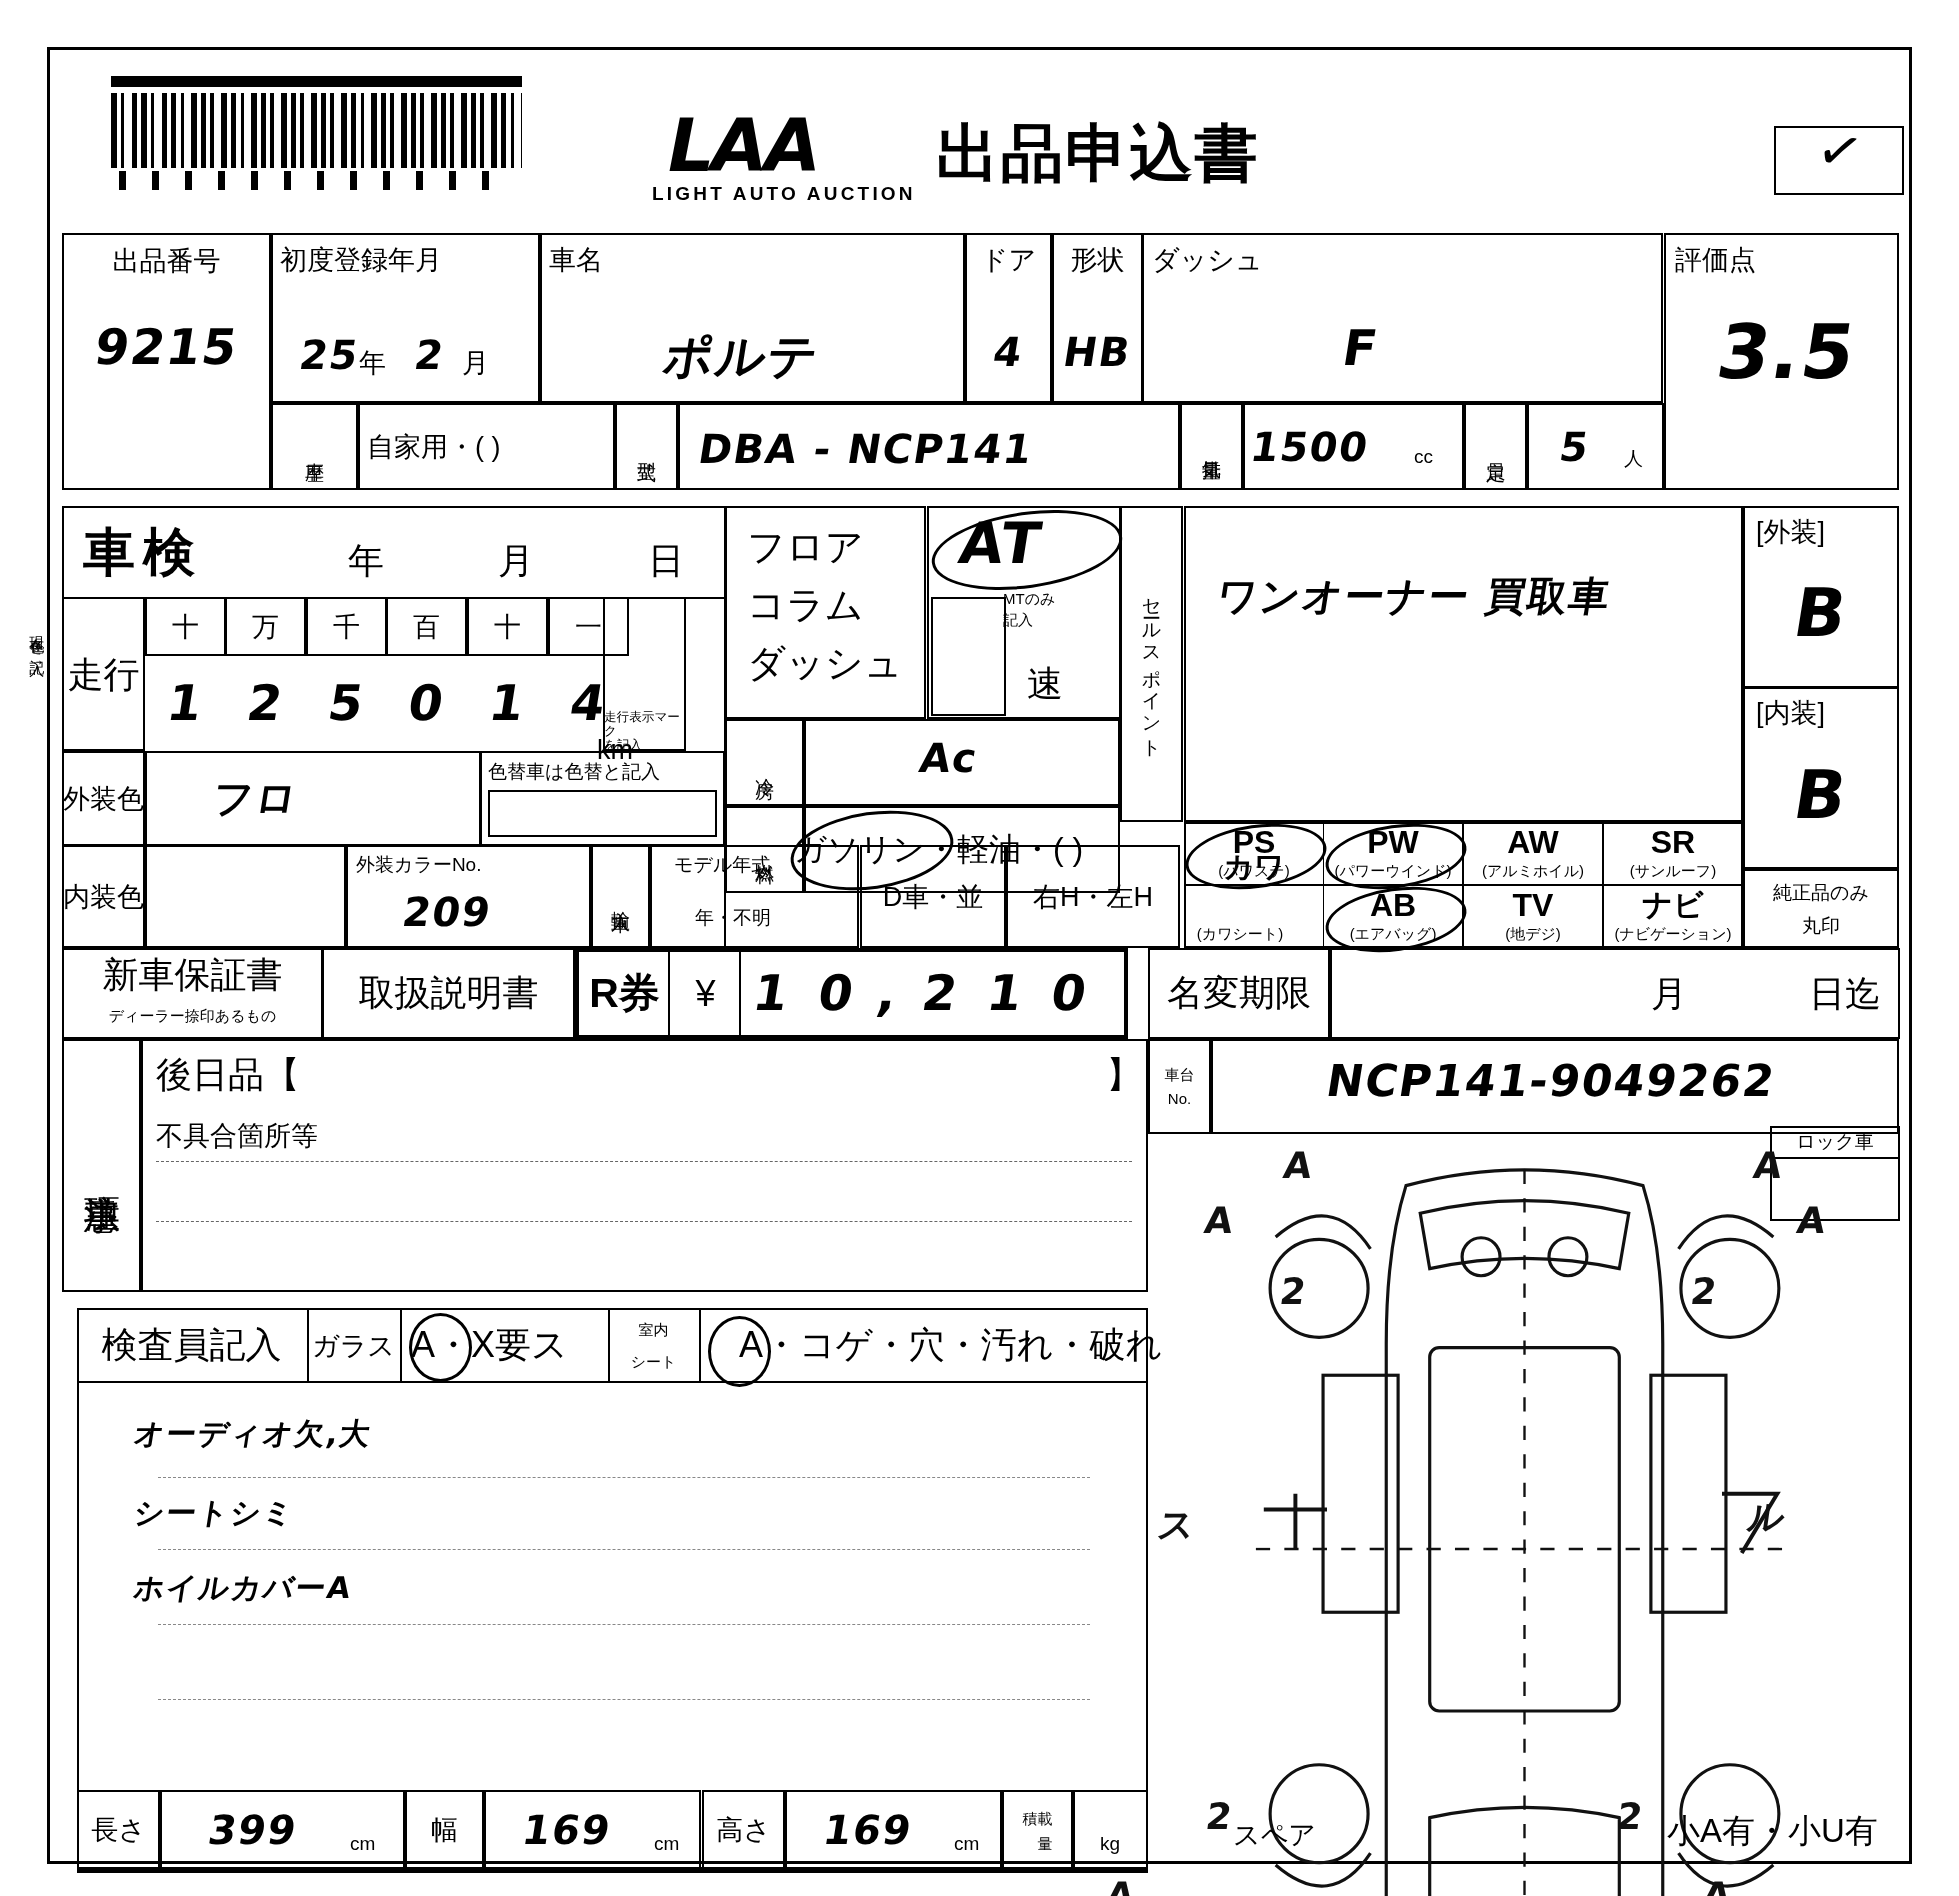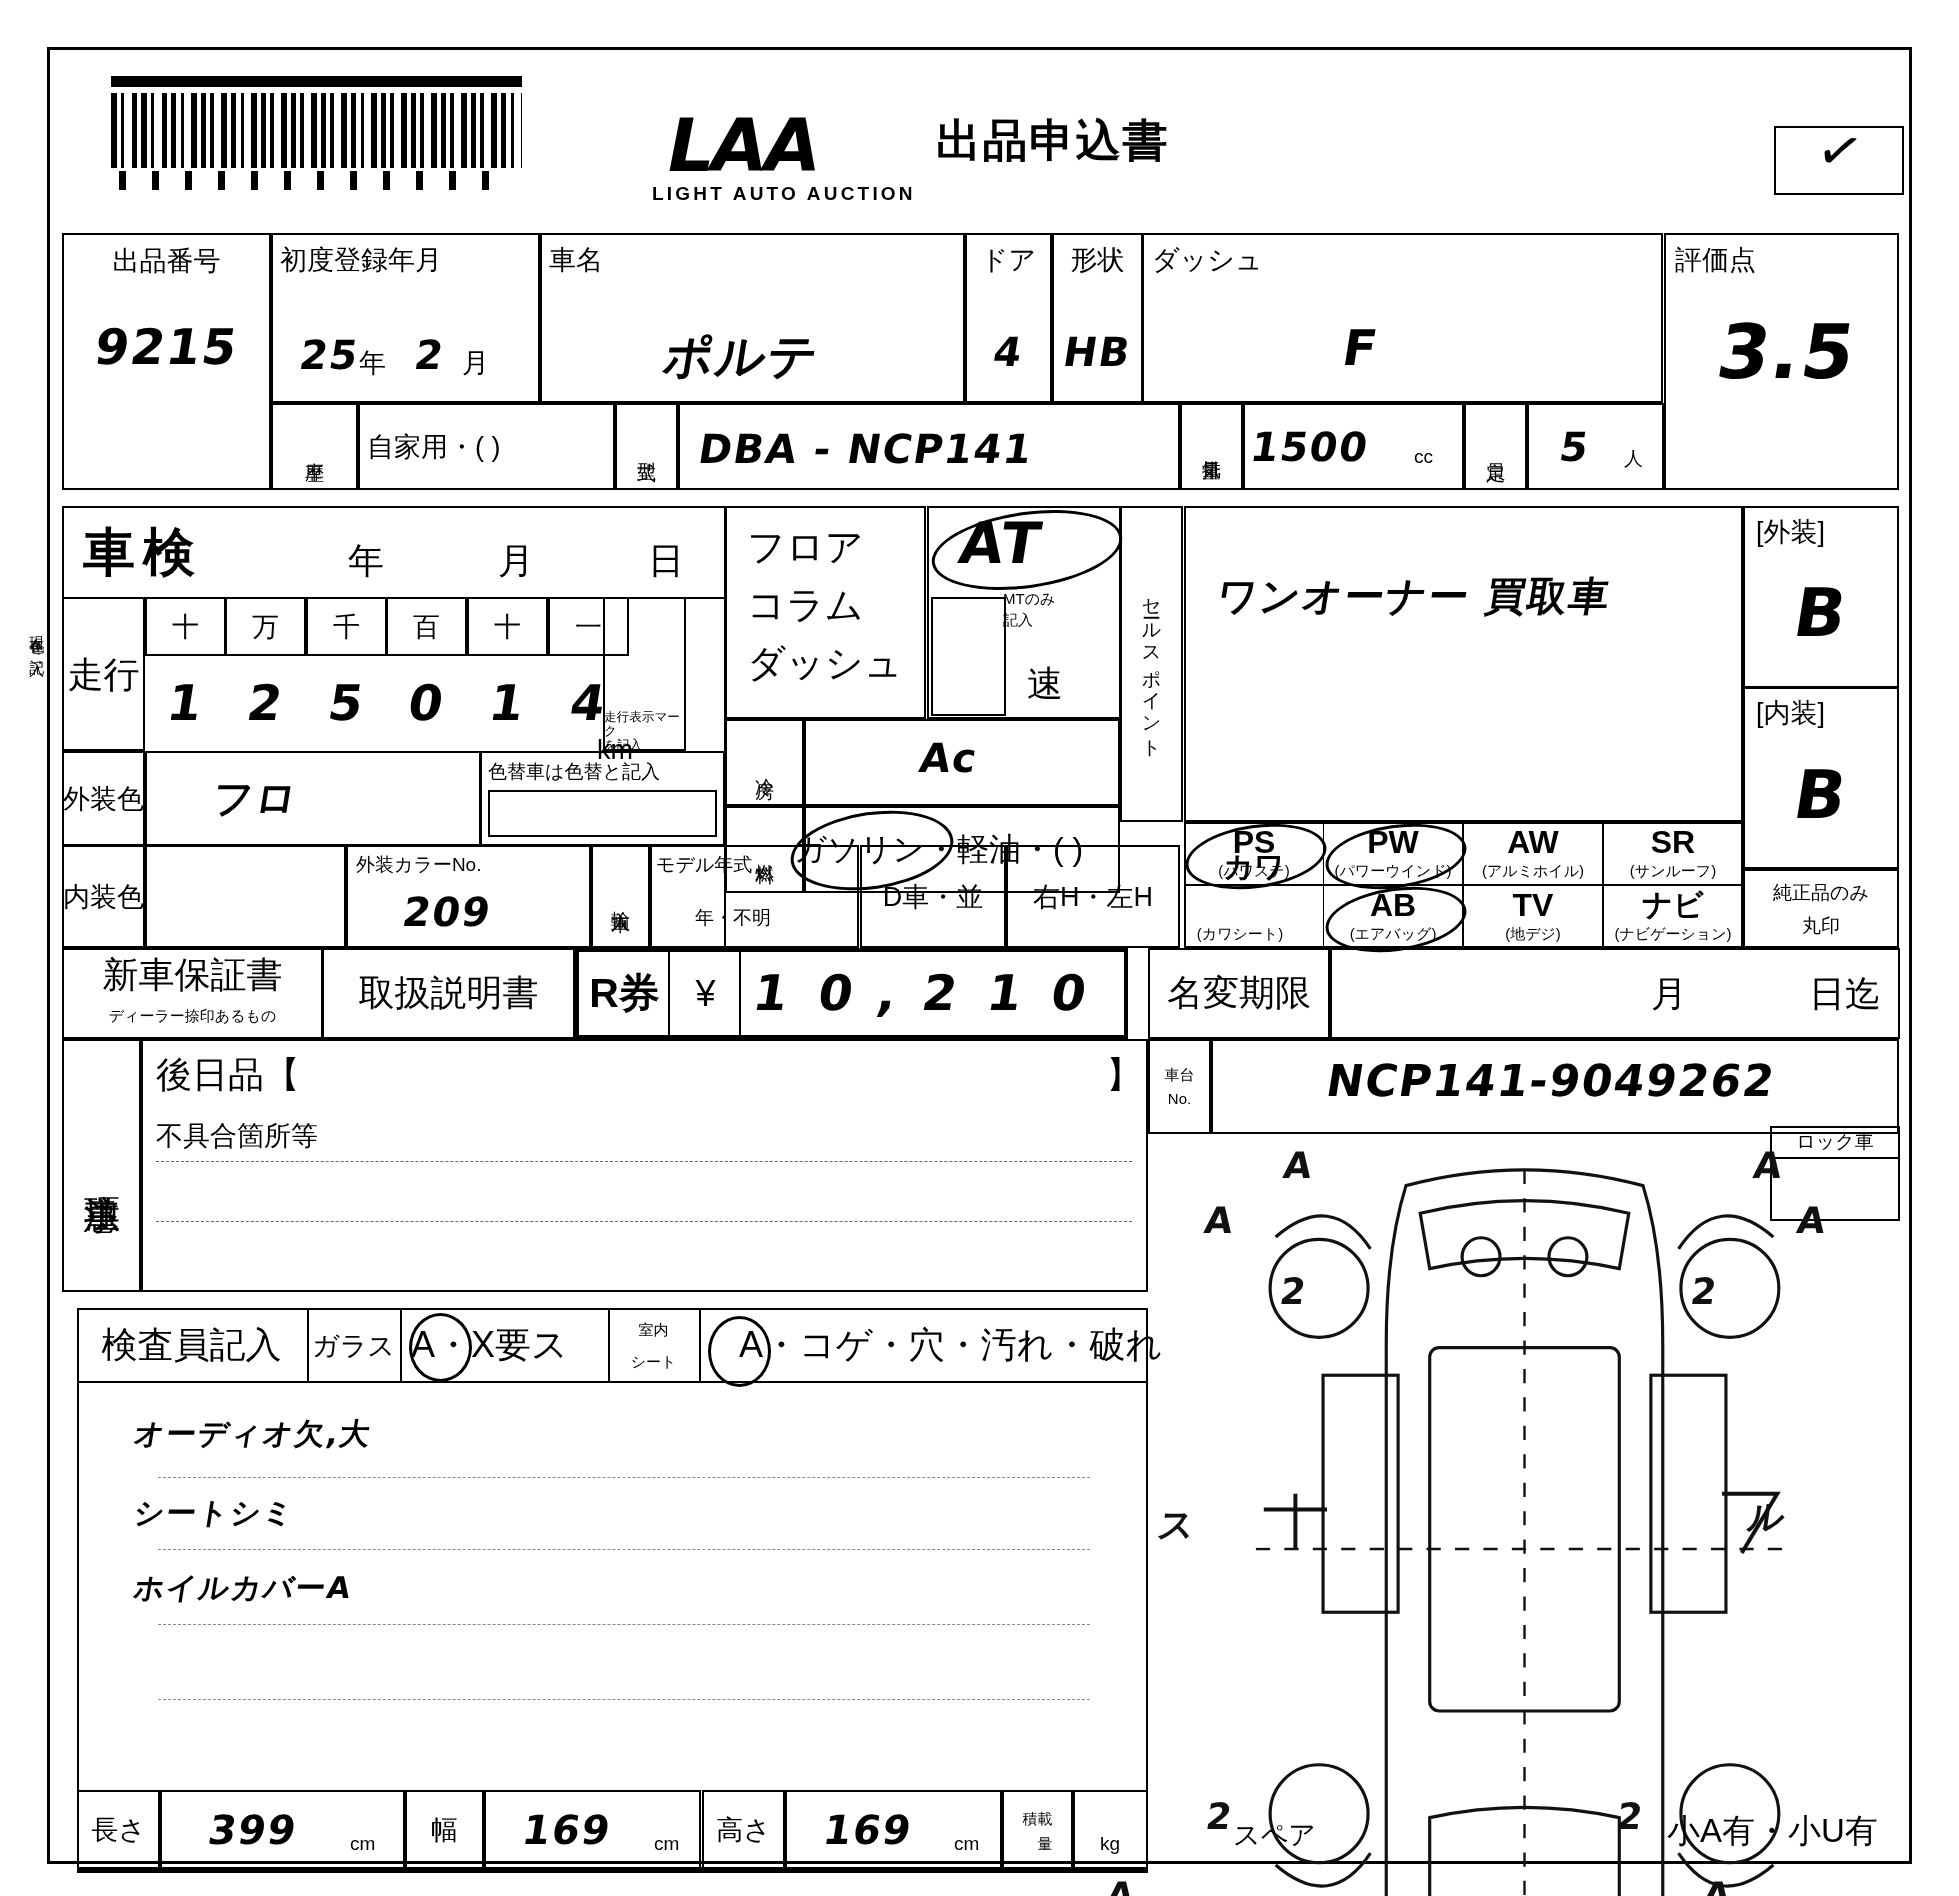--- a/index.html
+++ b/index.html
@@ -39,21 +39,21 @@
     background:repeating-linear-gradient(90deg,#000 0 5.5px,#fff 5.5px 9.5px,#000 9.5px 12.6px,#fff 12.6px 20.5px,#000 20.5px 26px,#fff 26px 30px);
   }
   .barcode::before{content:"";position:absolute;left:0;top:-17.4px;width:411px;height:11px;background:#000;}
   .barcode-txt{position:absolute;left:119px;top:171px;width:395px;height:19px;
     background:repeating-linear-gradient(90deg,#000 0 7.1px,#fff 7.1px 33px);}
   .laa{
     position:absolute;left:668px;top:103px;font-size:73px;font-weight:bold;font-style:italic;
     font-family:"DejaVu Sans",sans-serif;letter-spacing:-3.2px;
   }
   .laa-sub{position:absolute;left:652px;top:183px;font-size:19px;letter-spacing:3.2px;font-weight:bold;}
-  .title-jp{position:absolute;left:936px;top:111px;font-size:45px;font-weight:bold;letter-spacing:1.6px;}
+  .title-jp{position:absolute;left:936px;top:111px;font-size:63px;font-weight:bold;letter-spacing:1.6px;}
 
   .checkbox-top{position:absolute;left:1774px;top:126px;width:126px;height:65px;border:2.4px solid #000;}
   .check-mark{position:absolute;left:1817px;top:119px;font-size:55px;transform:rotate(12deg);font-family:"DejaVu Sans",sans-serif;}
 
   .vert{
     writing-mode:vertical-rl;text-orientation:upright;letter-spacing:1.6px;
   }
   .circle-ov{
     position:absolute;border:3.2px solid #000;border-radius:50%;
   }
@@ -186,21 +186,21 @@
   <div class="abs bd" style="left:145px;top:845px;width:201px;height:103px;"></div>
 
   <div class="abs bd" style="left:346px;top:845px;width:245px;height:103px;"></div>
   <div class="abs lbl-s" style="left:356px;top:852px;">外装カラーNo.</div>
   <div class="abs hw hw-md" style="left:403px;top:889px;">209</div>
 
   <div class="abs bd" style="left:591px;top:845px;width:59px;height:103px;"></div>
   <div class="abs ctr lbl-s vert" style="left:591px;top:853px;width:59px;height:91px;">輸入車</div>
 
   <div class="abs bd" style="left:650px;top:845px;width:209px;height:103px;"></div>
-  <div class="abs lbl-s" style="left:656px;top:852px;font-family:Liberation Mono, monospace;">モデル年式</div>
+  <div class="abs lbl-s" style="left:674px;top:852px;font-family:Liberation Mono, monospace;">モデル年式</div>
   <div class="abs lbl-s" style="left:695px;top:905px;">年・不明</div>
 
   <div class="abs bd" style="left:860px;top:845px;width:146px;height:103px;"></div>
   <div class="abs ctr lbl" style="left:860px;top:845px;width:146px;height:103px;">D車・並</div>
 
   <div class="abs bd" style="left:1006px;top:845px;width:174px;height:103px;"></div>
   <div class="abs ctr lbl" style="left:1006px;top:845px;width:174px;height:103px;">右H・左H</div>
 
   <div class="abs bd" style="left:725px;top:506px;width:201px;height:213px;"></div>
   <div class="abs lbl-l" style="left:747px;top:518px;width:174px;line-height:58px;font-size:38px;white-space:pre-line;">フロア

